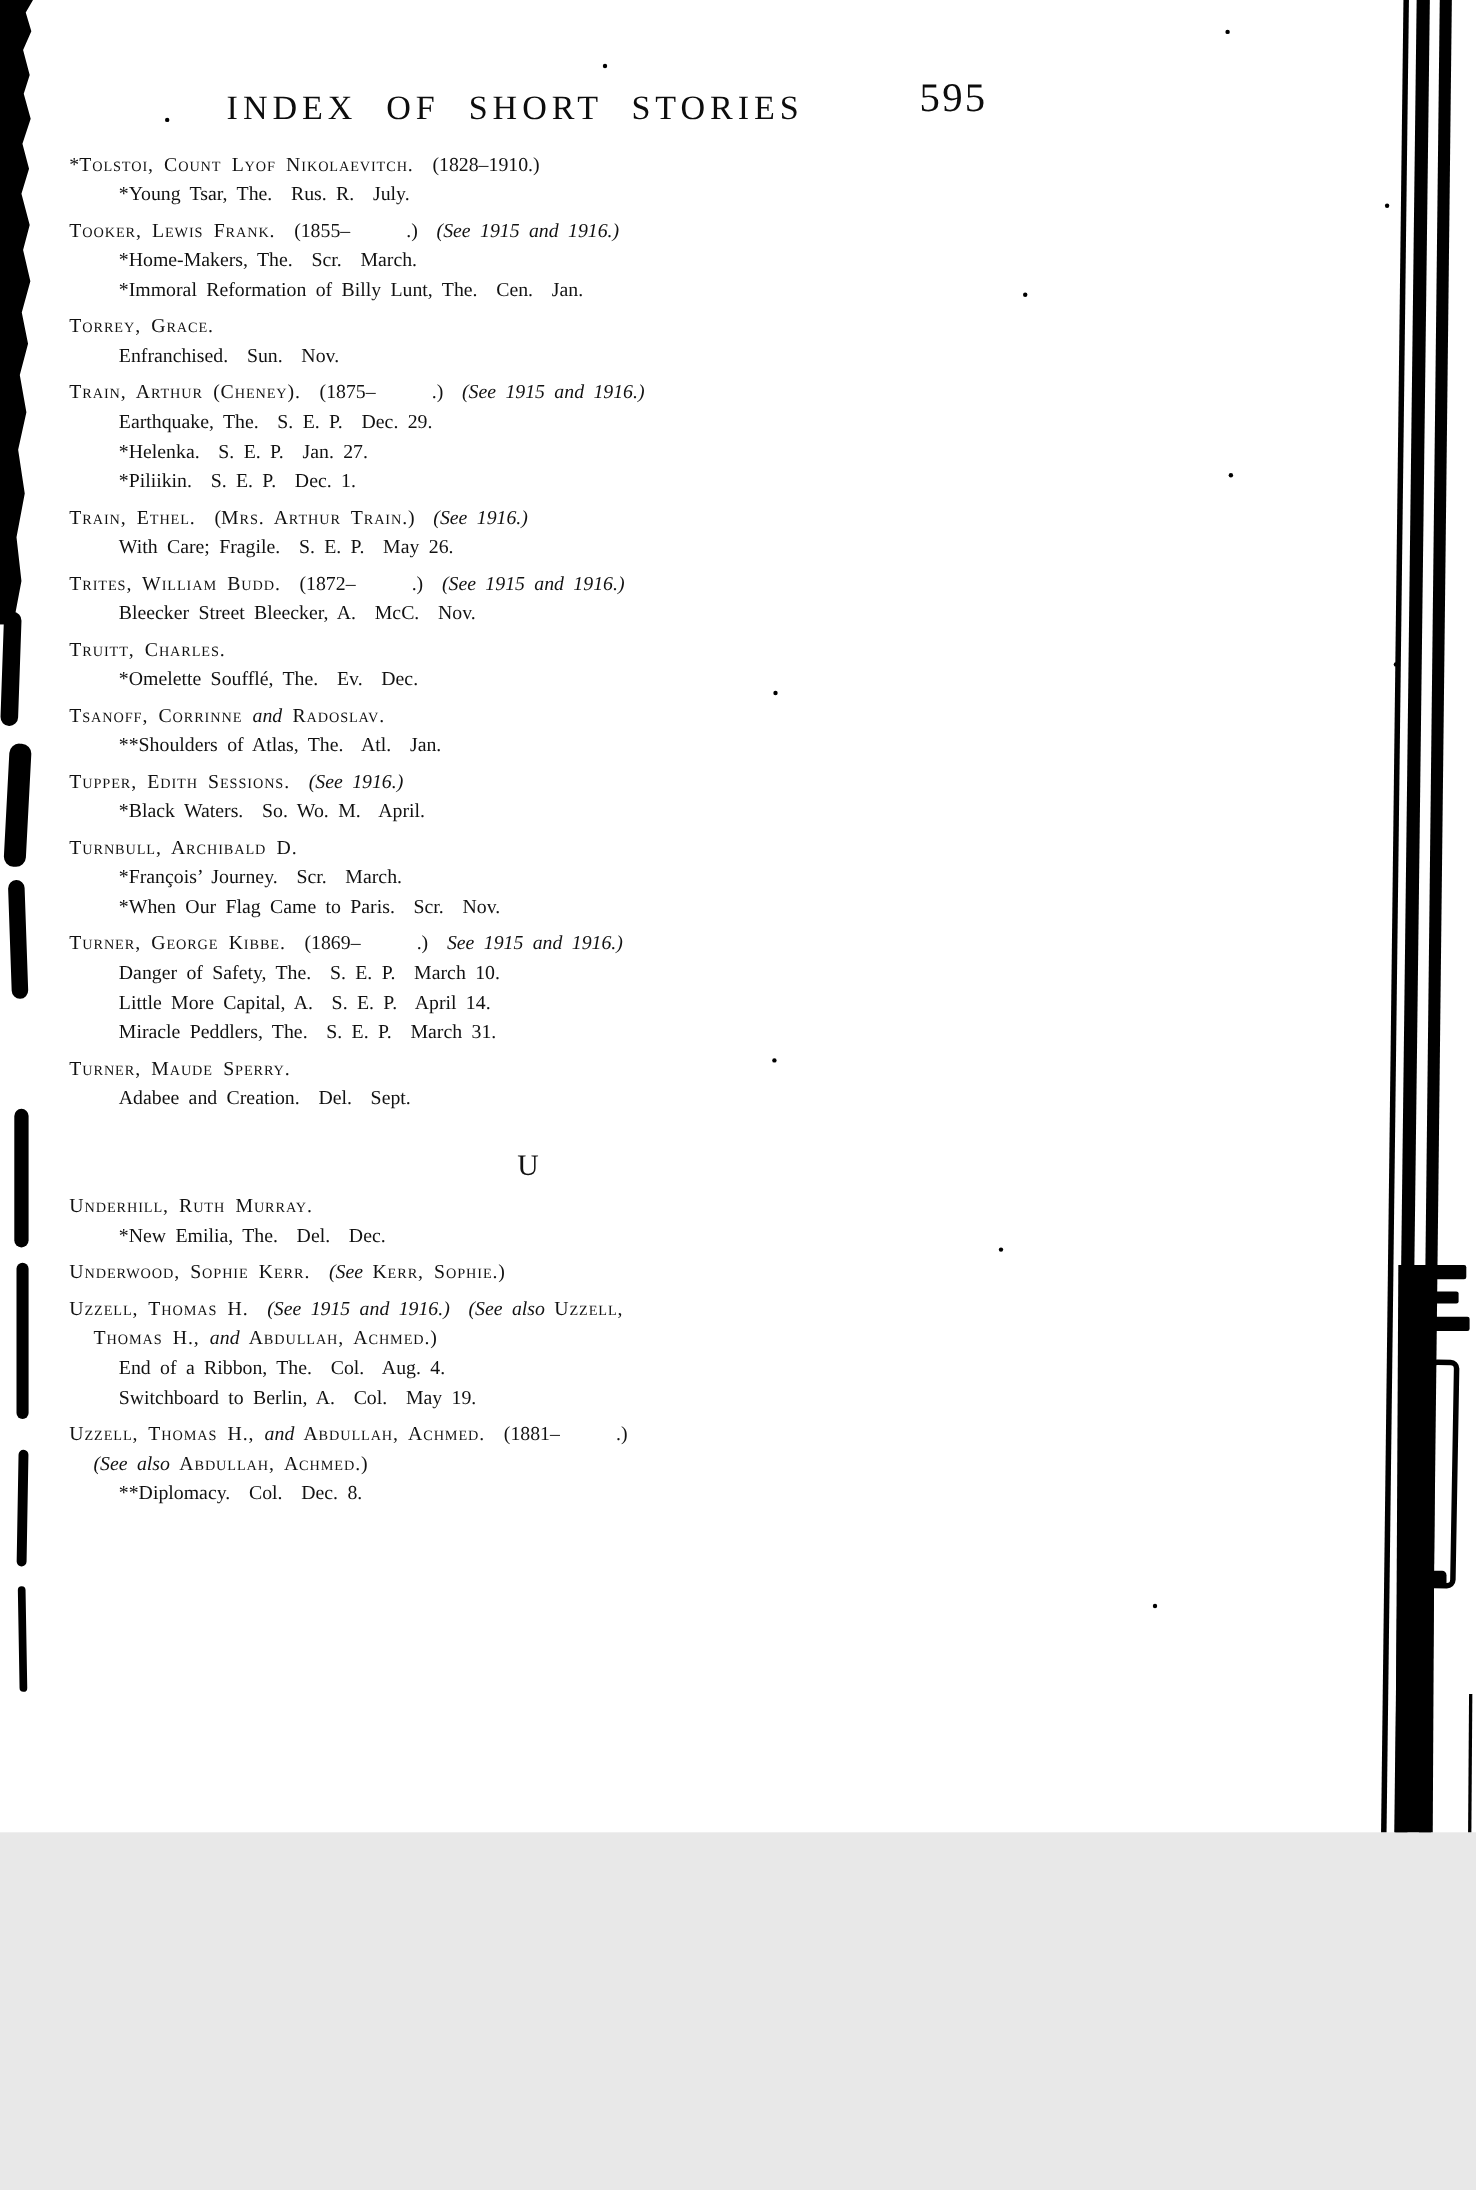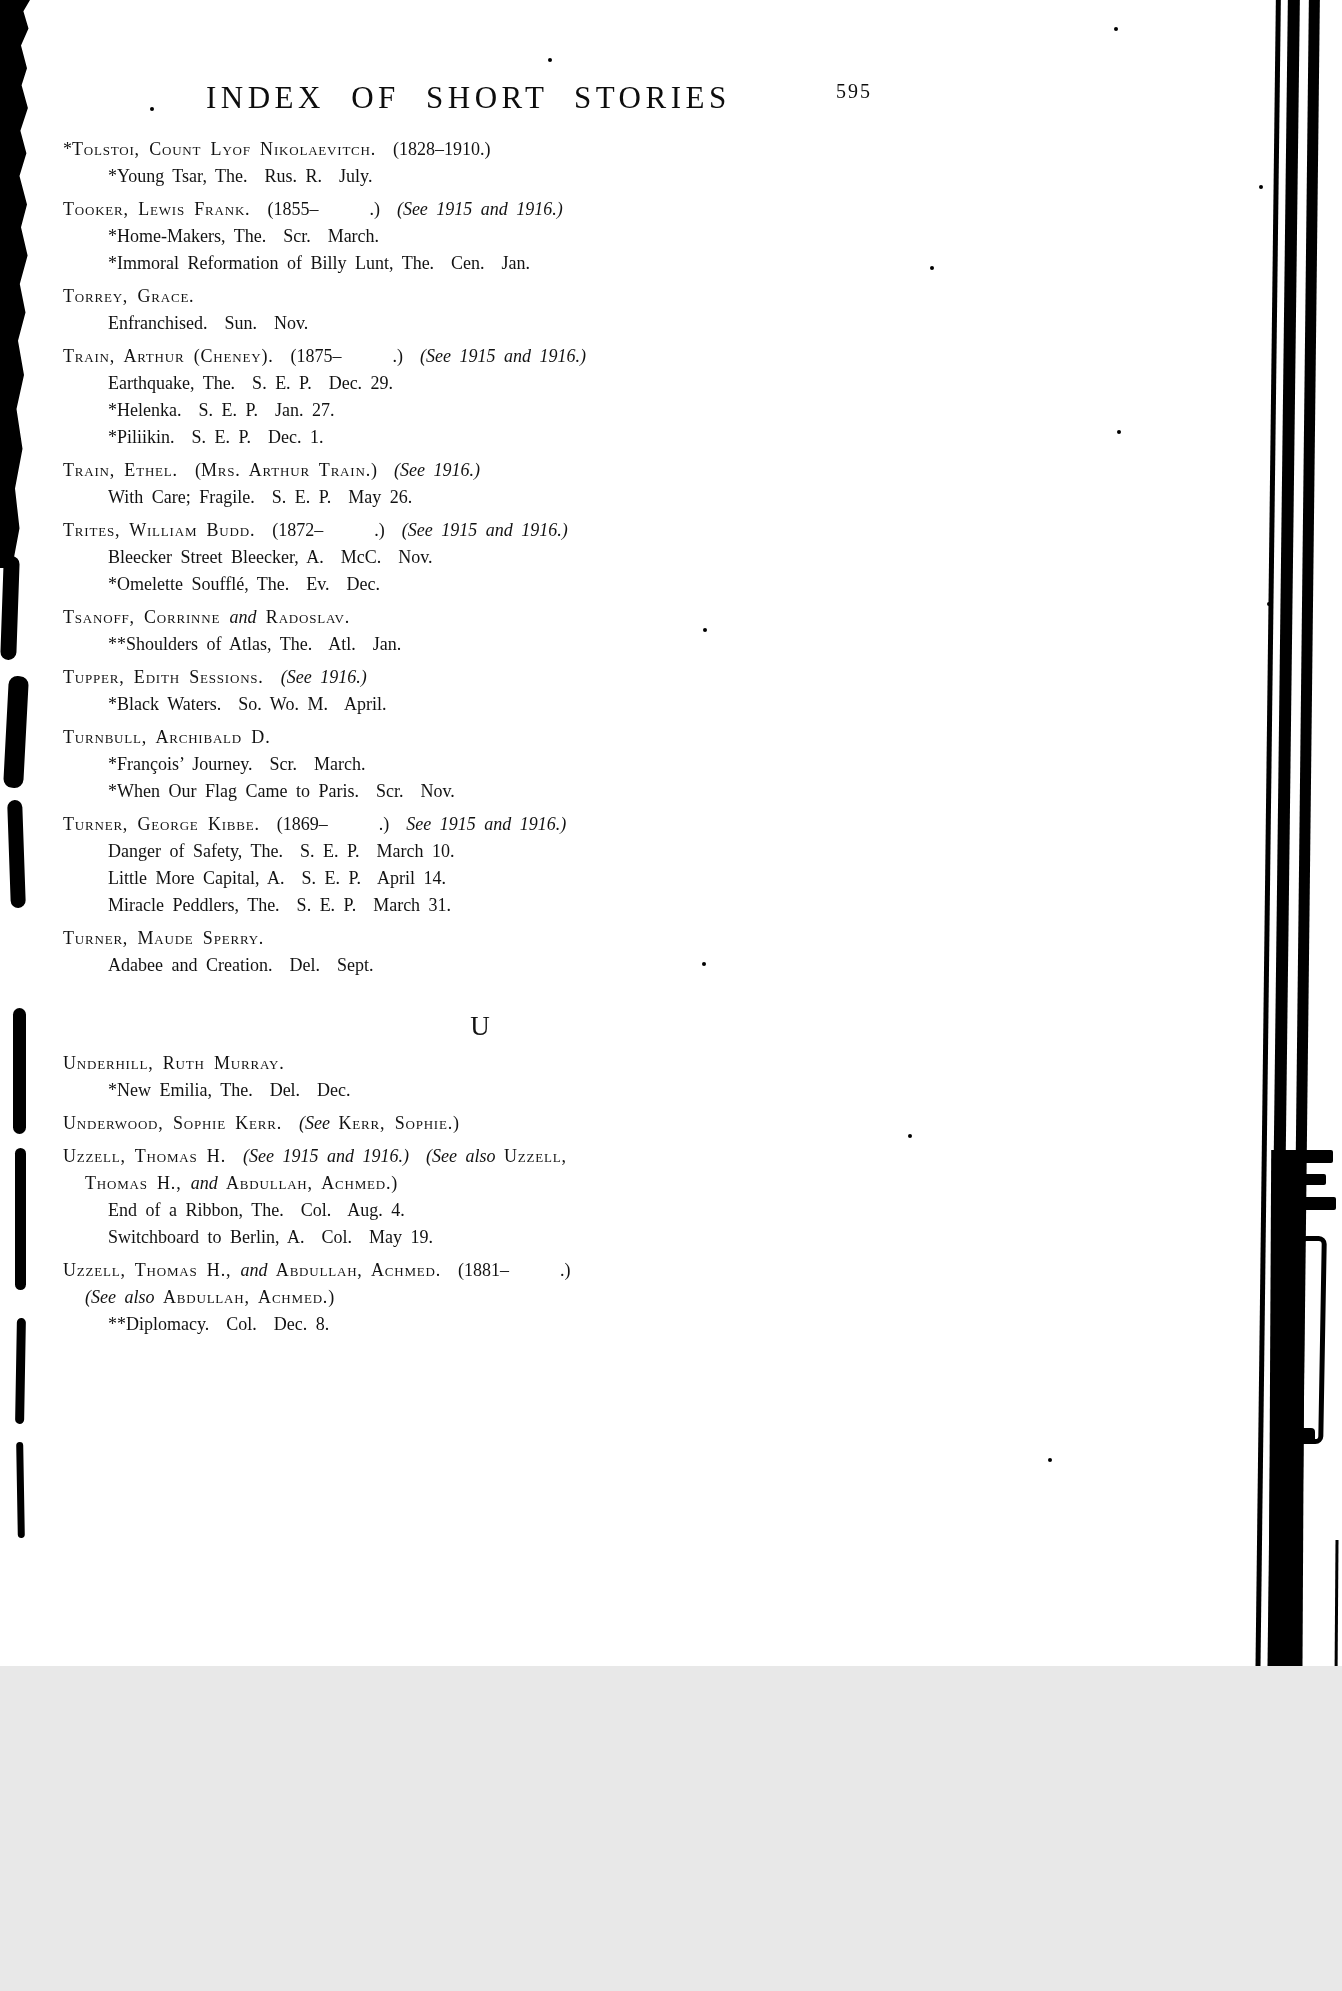--- a/index.html
+++ b/index.html
@@ -15,22 +15,22 @@
   header { position:relative; padding-top:80px; }
   .title {
     display:inline-block;
     margin-left:206px;
     font-size:31px;
     letter-spacing:4.5px;
     word-spacing:14px;
     color:#0d0d0d;
   }
   .pageno {
-    position:absolute; left:836px; top:80px;
-    font-size:20px; letter-spacing:2px; color:#0d0d0d;font-family:Liberation Serif, serif;
+    position:absolute; left:836px; top:68px;
+    font-size:37px; letter-spacing:2px; color:#0d0d0d;font-family:Liberation Serif, serif;
   }
   
   main { margin-top:20px; position:relative; z-index:2; }
   .ln {
     white-space:pre-wrap;
     font-size:18px;
     line-height:27px;
     word-spacing:4px;
     color:#121212;
   }
@@ -87,20 +87,21 @@
       <div class="ln author"><span class="s-sc">Torrey, Grace.</span></div>
       <div class="ln story"><span class="s-p">Enfranchised.  Sun.  Nov.</span></div>
       <div class="ln author"><span class="s-sc">Train, Arthur (Cheney).</span><span class="s-p">  (1875–      .)  </span><span class="s-it">(See 1915 and 1916.)</span></div>
       <div class="ln story"><span class="s-p">Earthquake, The.  S. E. P.  Dec. 29.</span></div>
       <div class="ln story"><span class="s-p">*Helenka.  S. E. P.  Jan. 27.</span></div>
       <div class="ln story"><span class="s-p">*Piliikin.  S. E. P.  Dec. 1.</span></div>
       <div class="ln author"><span class="s-sc">Train, Ethel.</span><span class="s-p">  (</span><span class="s-sc">Mrs. Arthur Train.</span><span class="s-p">)  </span><span class="s-it">(See 1916.)</span></div>
       <div class="ln story"><span class="s-p">With Care; Fragile.  S. E. P.  May 26.</span></div>
       <div class="ln author"><span class="s-sc">Trites, William Budd.</span><span class="s-p">  (1872–      .)  </span><span class="s-it">(See 1915 and 1916.)</span></div>
       <div class="ln story"><span class="s-p">Bleecker Street Bleecker, A.  McC.  Nov.</span></div>
+      <div class="ln author"><span class="s-sc">Truitt, Charles.</span></div>
       <div class="ln story"><span class="s-p">*Omelette Soufflé, The.  Ev.  Dec.</span></div>
       <div class="ln author"><span class="s-sc">Tsanoff, Corrinne </span><span class="s-it">and</span><span class="s-sc"> Radoslav.</span></div>
       <div class="ln story"><span class="s-p">**Shoulders of Atlas, The.  Atl.  Jan.</span></div>
       <div class="ln author"><span class="s-sc">Tupper, Edith Sessions.</span><span class="s-p">  </span><span class="s-it">(See 1916.)</span></div>
       <div class="ln story"><span class="s-p">*Black Waters.  So. Wo. M.  April.</span></div>
       <div class="ln author"><span class="s-sc">Turnbull, Archibald D.</span></div>
       <div class="ln story"><span class="s-p">*François’ Journey.  Scr.  March.</span></div>
       <div class="ln story"><span class="s-p">*When Our Flag Came to Paris.  Scr.  Nov.</span></div>
       <div class="ln author"><span class="s-sc">Turner, George Kibbe.</span><span class="s-p">  (1869–      .)  </span><span class="s-it">See 1915 and 1916.)</span></div>
       <div class="ln story"><span class="s-p">Danger of Safety, The.  S. E. P.  March 10.</span></div>

